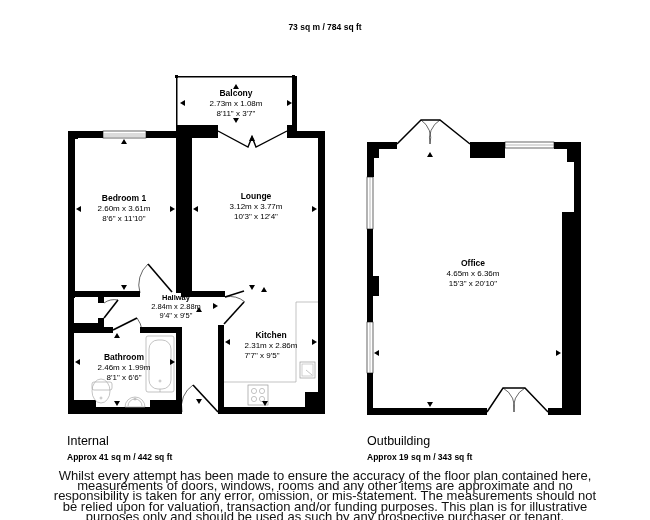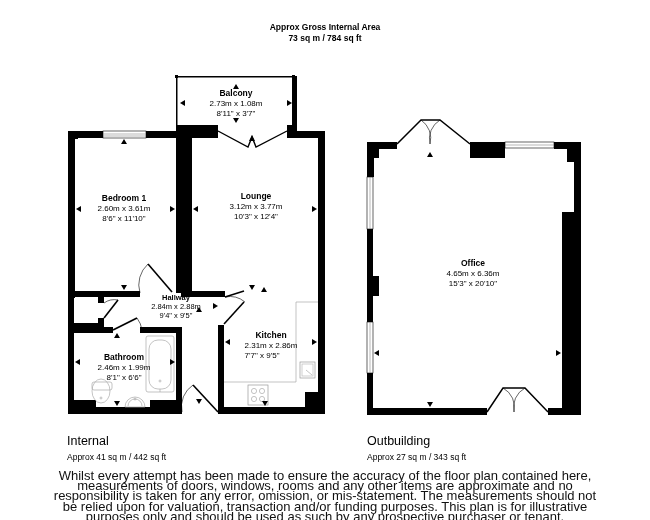--- a/index.html
+++ b/index.html
@@ -2,28 +2,27 @@
 <html><head>
 <meta charset="utf-8">
 <style>
   html, body { margin: 0; padding: 0; background: #ffffff; }
   body { width: 650px; height: 520px; position: relative; overflow: hidden; font-family: "Liberation Sans", sans-serif; color: #000; }
   .header { position: absolute; top: 22px; left: 0; width: 650px; text-align: center; font-weight: bold; font-size: 8.5px; line-height: 11px; }
   svg.plan { position: absolute; left: 0; top: 0; }
   .rname { font-family: "Liberation Sans", sans-serif; font-weight: bold; font-size: 8.5px; }
   .rdim { font-family: "Liberation Sans", sans-serif; font-size: 8px; }
   .section-title { position: absolute; font-size: 12.5px; }
-  .section-area { position: absolute; font-size: 8.5px; font-weight: normal; }
+  .section-area { position: absolute; font-size: 8.5px; font-weight: bold; }
   .disclaimer { position: absolute; left: 50px; top: 471px; width: 550px; text-align: center; font-size: 13px; line-height: 10.2px; color: #111; }
 </style>
 </head>
 <body>
 
 <div class="header">
-  <div>Approx Gross Internal Area</div>
   <div>73 sq m / 784 sq ft</div>
 </div>
 
 <svg class="plan" width="650" height="520" viewBox="0 0 650 520">
 
   <g fill="#000">
 
     <rect x="176" y="76" width="118" height="1.5"></rect>
     <rect x="175" y="75" width="3" height="3"></rect>
     <rect x="292" y="75" width="3" height="3"></rect>
@@ -237,15 +236,15 @@
   <g text-anchor="middle">
     <text class="rname" x="473" y="266">Office</text>
     <text class="rdim" x="473" y="276">4.65m x 6.36m</text>
     <text class="rdim" x="473" y="286">15'3" x 20'10"</text>
   </g>
 </svg>
 
 <div class="section-title" style="left:67px; top:434px;">Internal</div>
 <div class="section-area" style="left:67px; top:452px;">Approx 41 sq m / 442 sq ft</div>
 <div class="section-title" style="left:367px; top:434px;">Outbuilding</div>
-<div class="section-area" style="left:367px; top:452px;">Approx 27 sq m / 343 sq ft</div>
+<div class="section-area" style="left:367px; top:452px;">Approx 19 sq m / 343 sq ft</div>
 
 <div class="disclaimer">Whilst every attempt has been made to ensure the accuracy of the floor plan contained here, measurements of doors, windows, rooms and any other items are approximate and no responsibility is taken for any error, omission, or mis-statement. The measurements should not be relied upon for valuation, transaction and/or funding purposes. This plan is for illustrative purposes only and should be used as such by any prospective purchaser or tenant.</div>
 
 </body></html>

